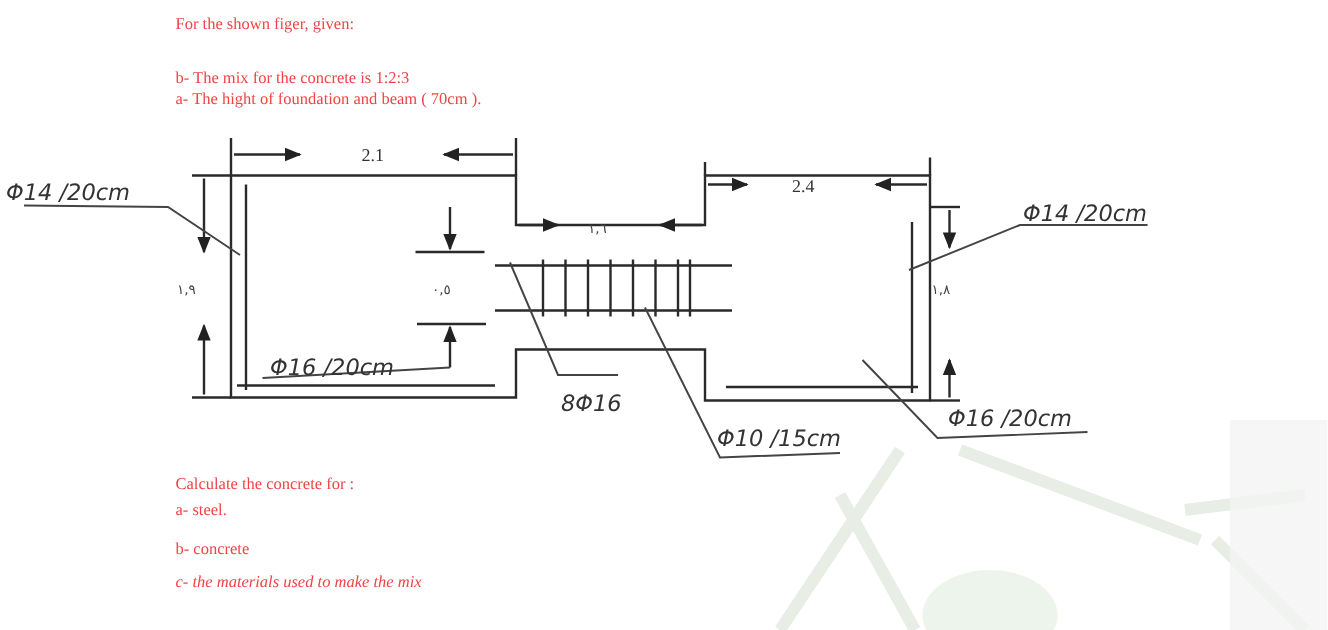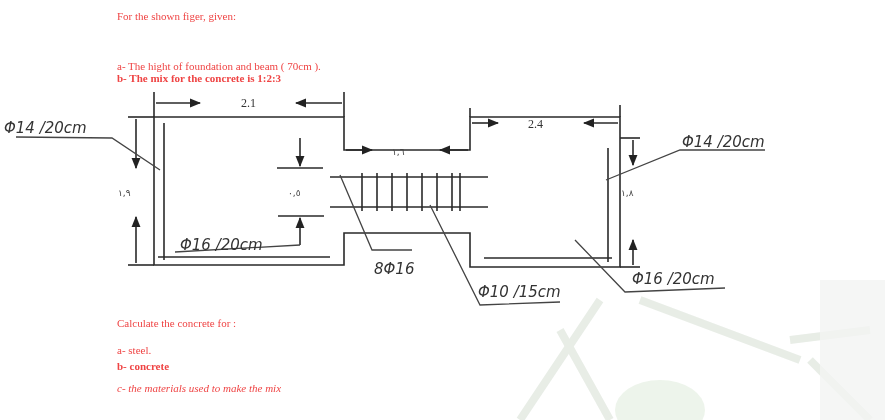--- a/index.html
+++ b/index.html
@@ -30,21 +30,21 @@
     <path d="M640 300 L800 360"></path>
     <path d="M790 340 L870 330"></path>
     <path d="M810 360 L870 420"></path>
   </g>
   <ellipse cx="660" cy="410" rx="45" ry="30" fill="#e6f0e3" opacity="0.7"></ellipse>
   <rect x="820" y="280" width="65" height="140" fill="#f2f4f2" opacity="0.8"></rect>
 </svg>
 
 <div class="line" style="top:6px;">For the shown figer, given:</div>
 <div class="line" style="top:28px;margin-top:28px;">a- The hight of foundation and beam ( 70cm ).</div>
-<div class="line" style="top:68px;font-weight:bold;">b- The mix for the concrete is 1:2:3</div>
+<div class="line" style="top:42px;">b- The mix for the concrete is 1:2:3</div>
 
 <svg class="figure" viewBox="0 0 885 420">
   <defs>
     <marker id="ah" viewBox="0 0 10 10" refX="9" refY="5" markerWidth="7" markerHeight="7" orient="auto-start-reverse">
       <path d="M0 1 L10 5 L0 9 Z" fill="#222"></path>
     </marker>
   </defs>
   <g stroke="#2a2a2a" stroke-width="1.6" fill="none">
 
     <path d="M154 117 L344 117 L344 150 L470 150 L470 117 L620 117 L620 267 L470 267 L470 233 L344 233 L344 265 L154 265 Z"></path>
@@ -113,15 +113,15 @@
 
   <text class="hand" x="4" y="133">Φ14 /20cm</text>
   <text class="hand" x="180" y="250" font-size="13">Φ16 /20cm</text>
   <text class="hand" x="374" y="274">8Φ16</text>
   <text class="hand" x="478" y="297">Φ10 /15cm</text>
   <text class="hand" x="682" y="147">Φ14 /20cm</text>
   <text class="hand" x="632" y="284">Φ16 /20cm</text>
 </svg>
 
 <div class="line" style="top:313px;">Calculate the concrete for :</div>
-<div class="line" style="top:340px;">a- steel.</div>
-<div class="line" style="top:356px;font-weight:bold;">b- concrete</div>
+<div class="line" style="top:330px;">a- steel.</div>
+<div class="line" style="top:356px;">b- concrete</div>
 <div class="line" style="top:378px;font-style:italic;">c- the materials used to make the mix</div>
 
 </body></html>

